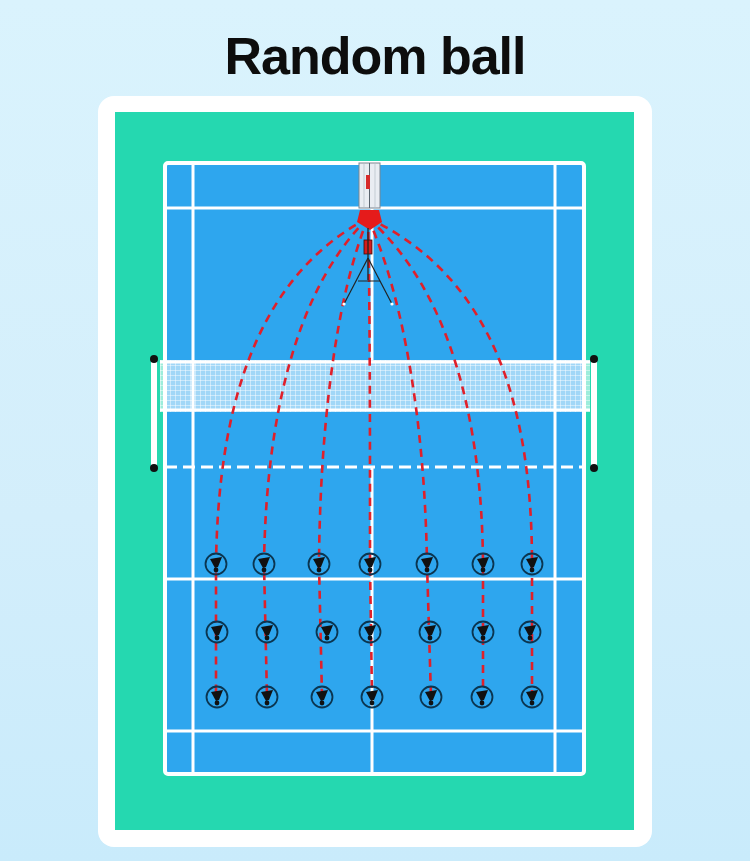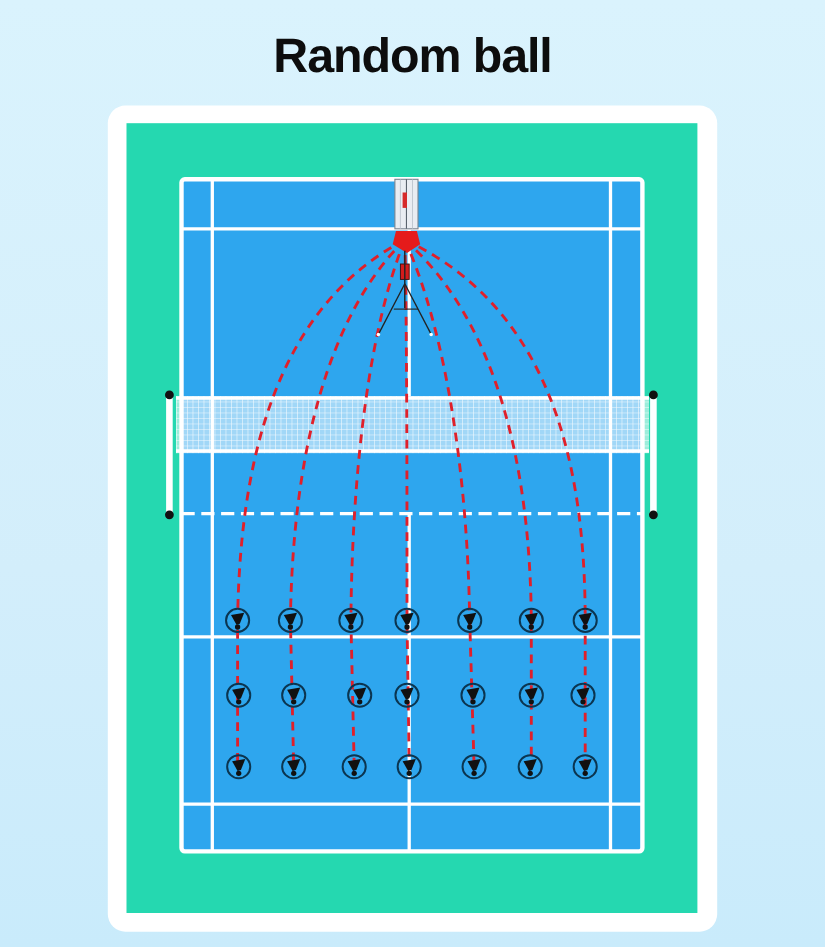--- a/index.html
+++ b/index.html
@@ -4,21 +4,21 @@
 <style>
   html, body { margin:0; padding:0; }
   body {
     width:750px; height:861px; overflow:hidden;
     background: linear-gradient(180deg, #daf3fd 0%, #d3eefb 60%, #c9ebfb 100%);
     font-family: "Liberation Sans", "DejaVu Sans", sans-serif;
     position:relative;
   }
   .title {
     position:absolute; left:0; top:26px; width:750px; text-align:center;
-    font-size:44px; font-weight:bold; color:#0d0d0d; letter-spacing:-1px;
+    font-size:52px; font-weight:bold; color:#0d0d0d; letter-spacing:-1px;
     font-family: "Liberation Sans", sans-serif;
   }
   .card {
     position:absolute; left:98px; top:96px; width:554px; height:751px;
     background:#ffffff; border-radius:16px;
   }
   .field {
     position:absolute; left:115px; top:112px; width:519px; height:718px;
     background:#25d8b0;
   }

